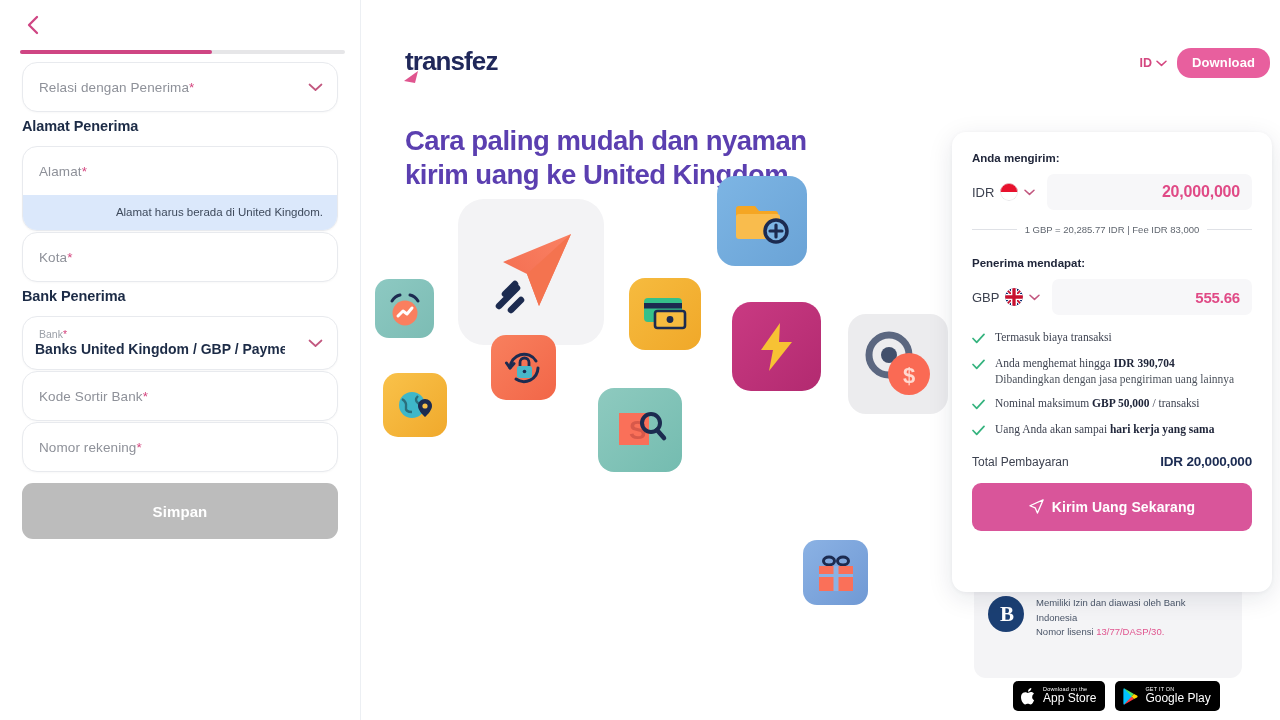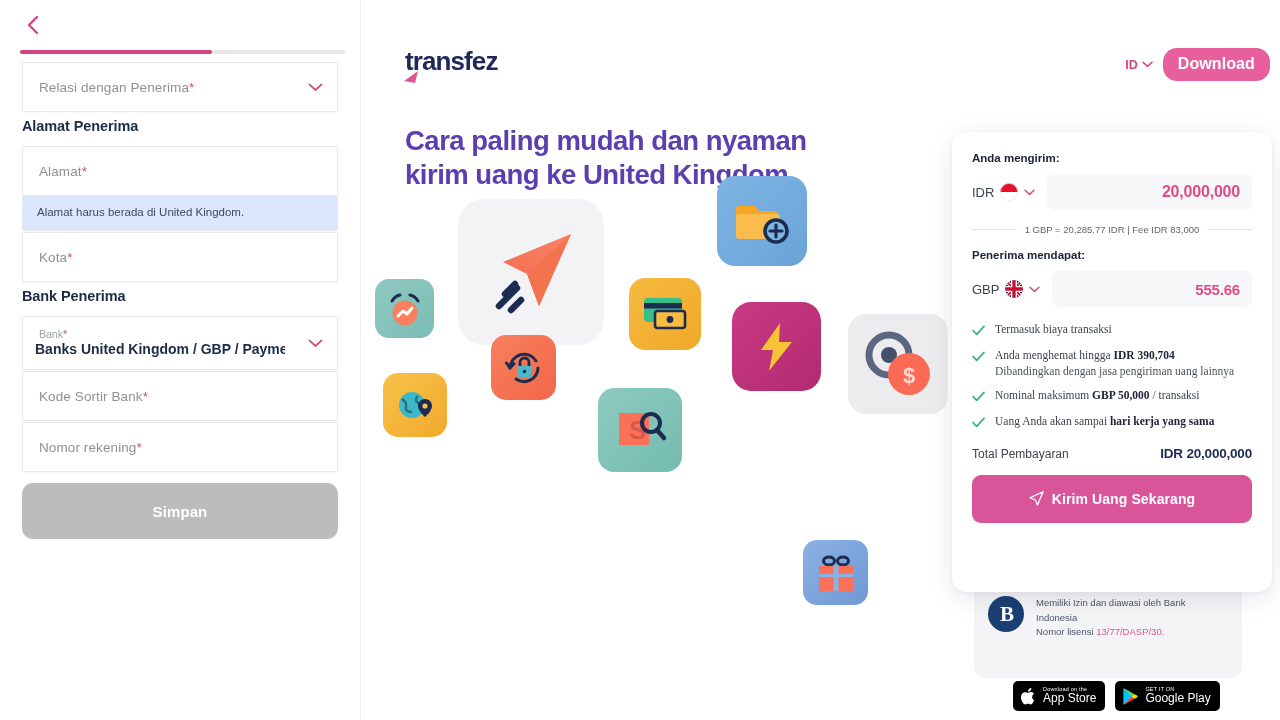--- a/index.html
+++ b/index.html
@@ -36,25 +36,26 @@
   .progress-fill {
     height: 100%; border-radius: 3px;
     background: #cf4583;
   }
 
   .sb-body { padding: 14px 22px 0 22px; }
 
   .field {
     position: relative;
     border: 1px solid #e8eaee;
-    border-radius: 2px;
+    border-radius: 15px;
     background: #fff;
     box-shadow: 0 1px 2px rgba(16,24,40,0.03);
     margin-bottom: 1px;
     overflow: hidden;
+    text-align: right;
   }
   .field-row {
     height: 48px;
     display: flex; align-items: center;
     padding: 0 16px;
   }
   .field-ph {
     font-size: 13.5px; color: #8e9199; letter-spacing: .1px;
   }
   .field-ph .req { color: #d4467f; }
@@ -105,21 +106,21 @@
   .topright { position: absolute; right: 10px; top: 48px; display: flex; align-items: center; gap: 10px; }
   .lang {
     display: flex; align-items: center; gap: 4px;
     color: #d4467f; font-size: 12.5px; font-weight: bold;
     cursor: pointer;
   }
   .download-btn {
     background: #e85f9e; color: #fff;
     border: none; border-radius: 14px;
     padding: 7px 15px 8px 15px;
-    font-size: 16px; font-weight: bold;
+    font-size: 13px; font-weight: bold;
     cursor: pointer;
     font-family: "Liberation Sans", sans-serif;
     letter-spacing: .1px;
   }
 
   .hero-title {
     position: absolute; left: 44px; top: 124px;
     width: 520px;
     font-size: 27.5px; font-weight: bold; color: #5b3fb0;
     line-height: 1.22; letter-spacing: -0.5px;
@@ -471,21 +472,21 @@
         <span class="amt-val">20,000,000</span>
       </div>
     </div>
 
     <div class="rate-row">
       <span class="rate-line"></span>
       <span class="rate-text">1 GBP = 20,285.77 IDR | Fee IDR 83,000</span>
       <span class="rate-line"></span>
     </div>
 
-    <div class="c-label" style="margin-top:14px;">Penerima mendapat:</div>
+    <div class="c-label" style="margin-top:22px;">Penerima mendapat:</div>
 
     <div class="amt-row">
       <div class="cur-sel">
         <span class="cur-code">GBP</span>
         <span class="flag">
           <svg width="18" height="18" viewBox="0 0 60 60">
               <defs>
                 <clipPath id="cf2">
                   <circle cx="30" cy="30" r="30"></circle>
                 </clipPath>

